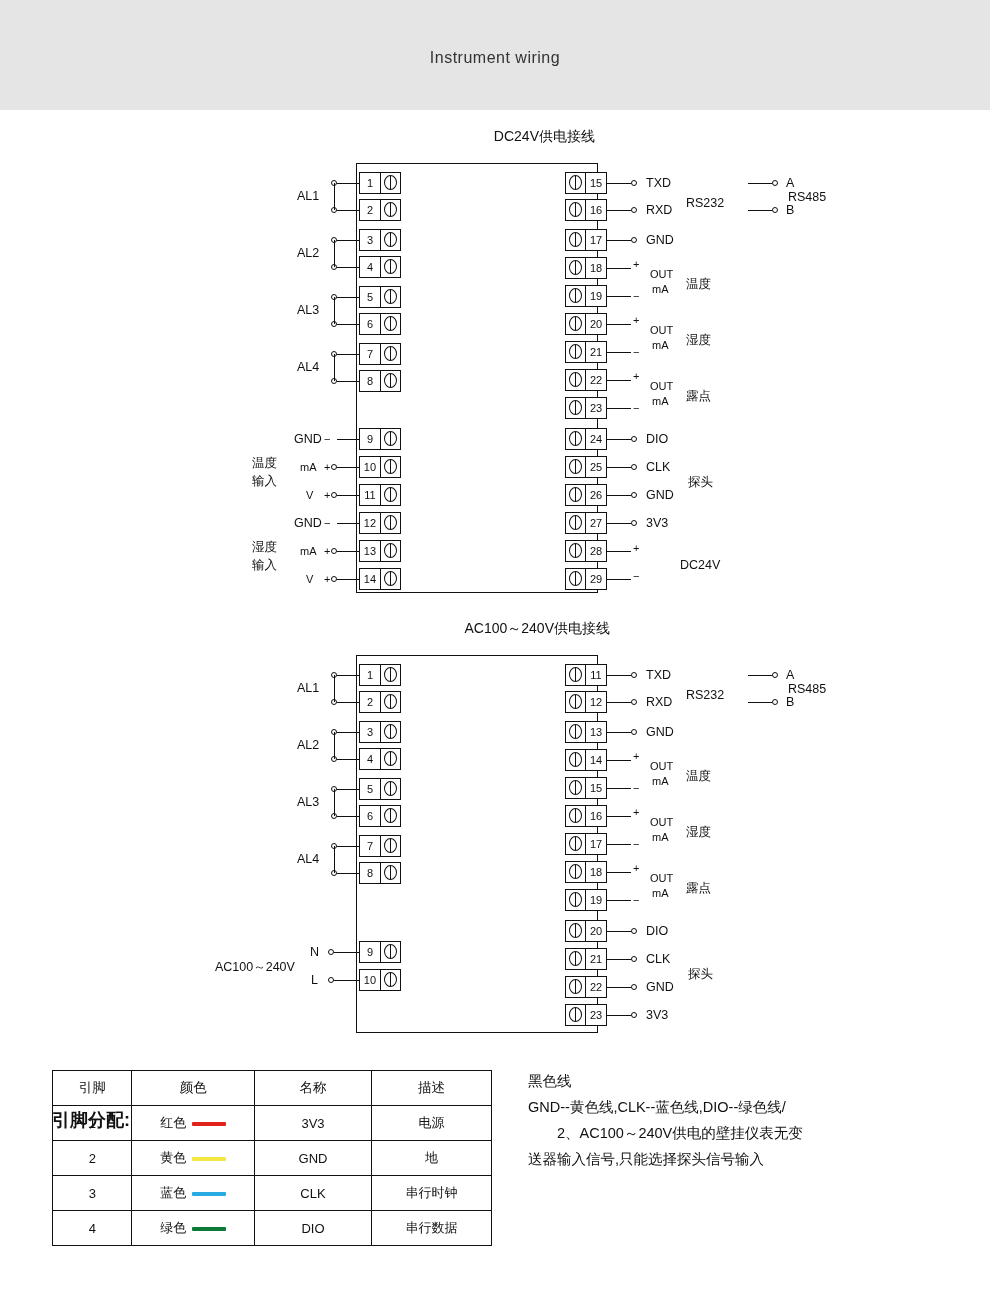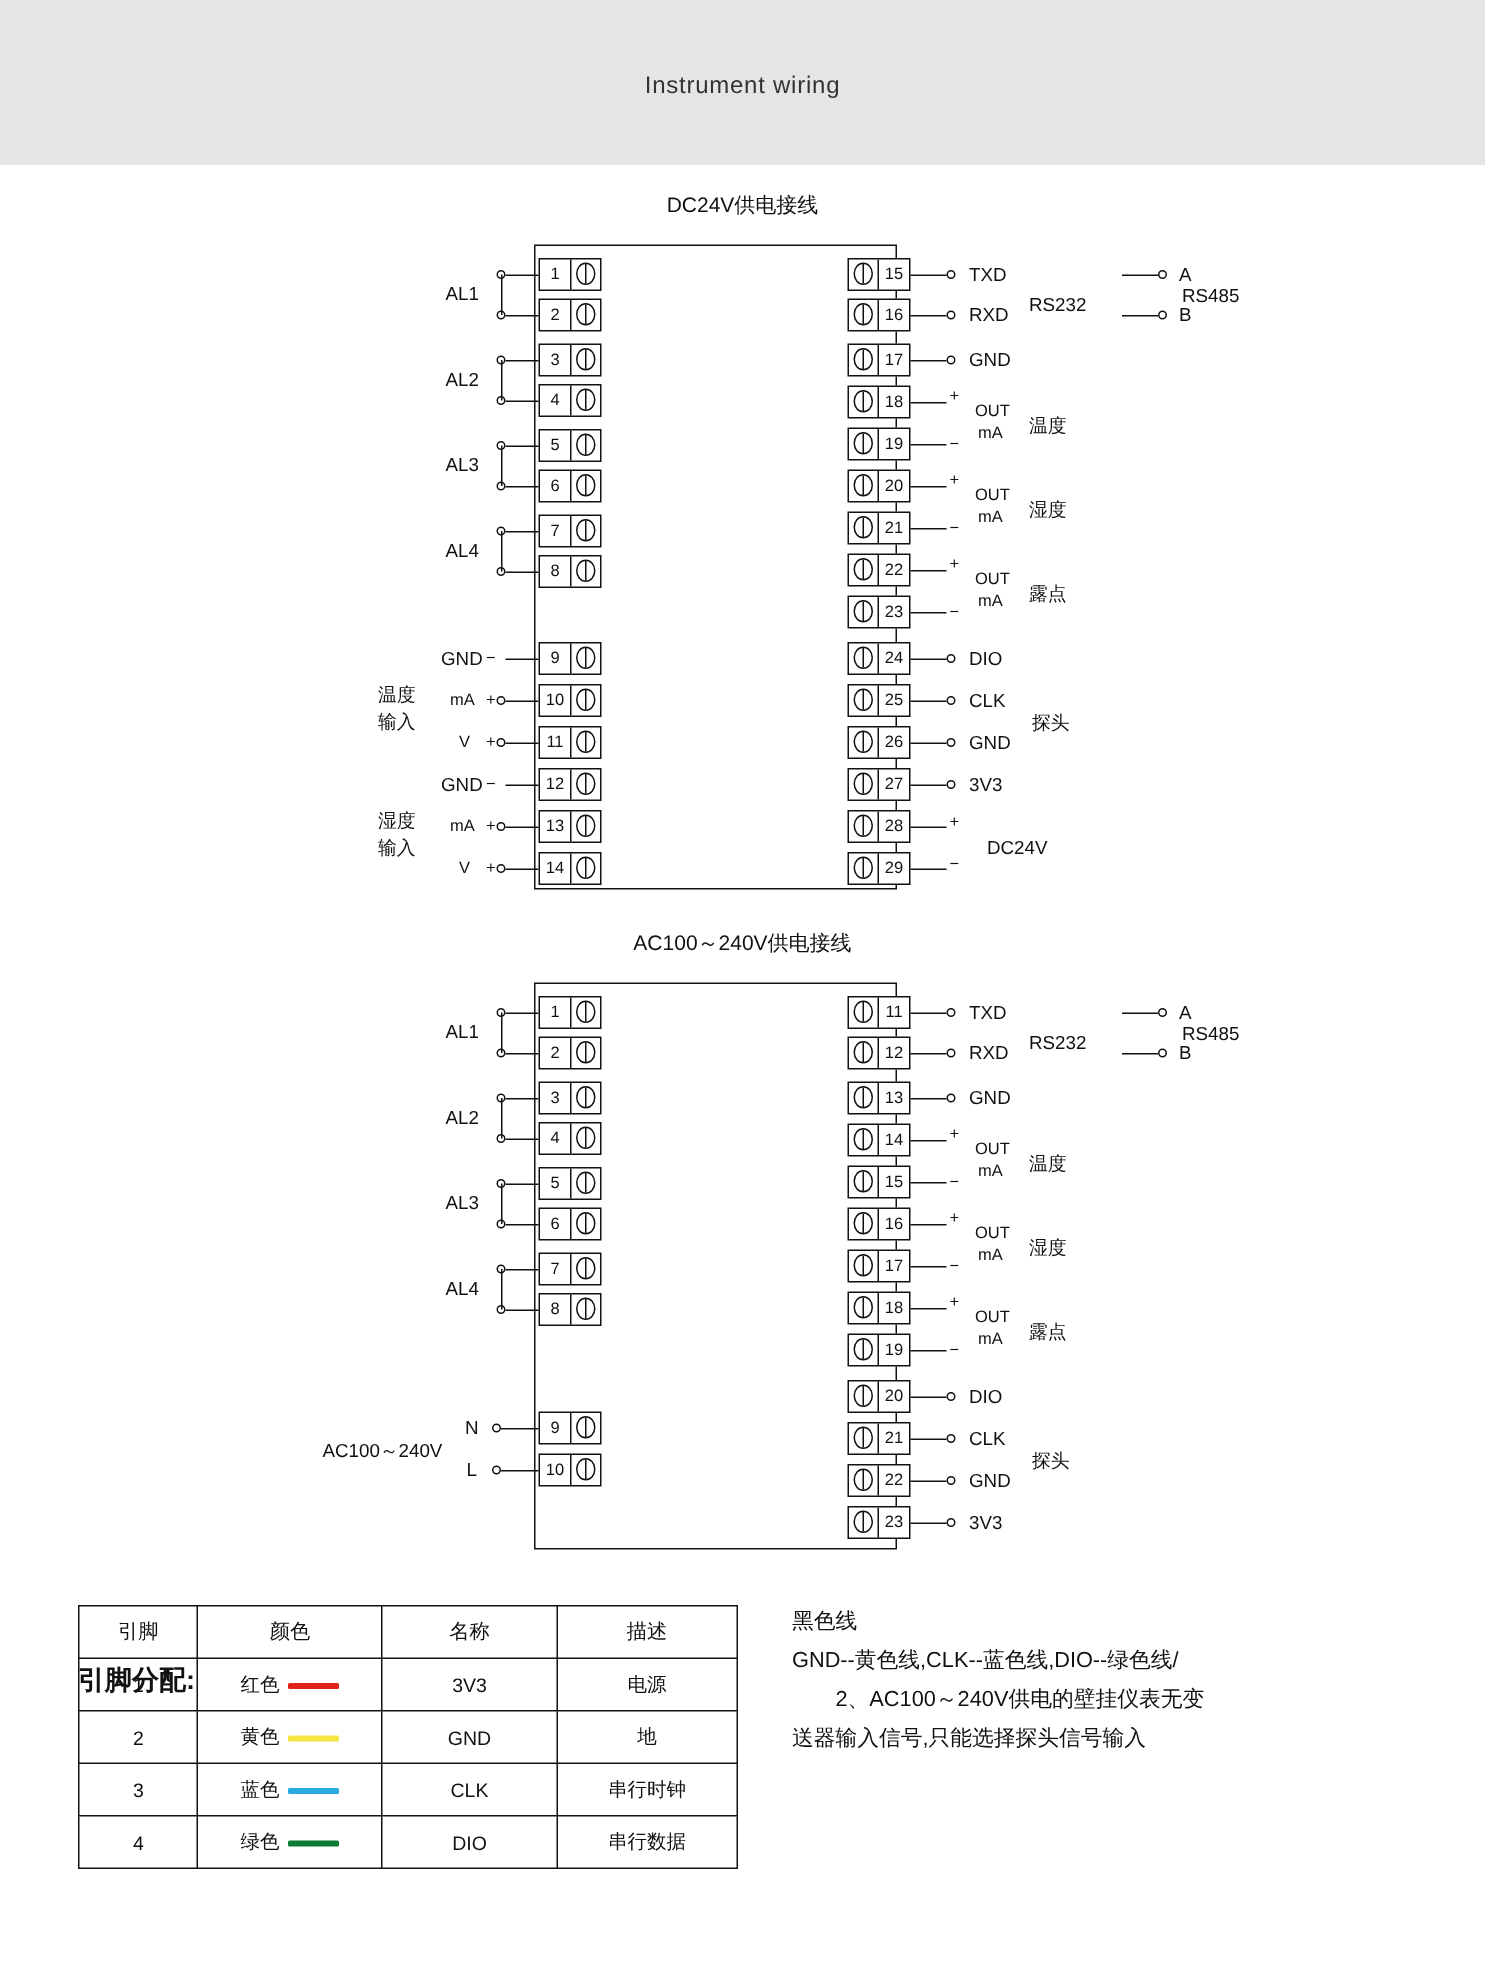--- a/index.html
+++ b/index.html
@@ -18,21 +18,21 @@
   }
   .header .cn{
     font-size:40px;font-weight:bold;letter-spacing:4px;color:#111;line-height:1.1;
   }
   .header .en{
     font-size:16px;color:#333;margin-top:6px;letter-spacing:.5px;
   }
   
   .diagram{position:absolute;left:0;top:0;width:990px;}
   .section-title{
-    position:absolute;text-align:center;font-size:14px;color:#111;font-weight:500;
+    position:absolute;text-align:right;font-size:14px;color:#111;font-weight:500;
   }
   .body-box{
     position:absolute;border:1.6px solid #111;background:#fff;box-sizing:border-box;
   }
   
   .term{
     position:absolute;width:42px;height:22px;border:1.2px solid #111;
     box-sizing:border-box;display:flex;align-items:center;background:#fff;
   }
   .term .num{
@@ -322,21 +322,21 @@
   <div class="lbl" style="left:686px;top:388px;">露点</div>
 
   <div class="lbl" style="left:646px;top:432px;">DIO</div>
   <div class="lbl" style="left:646px;top:460px;">CLK</div>
   <div class="lbl" style="left:646px;top:488px;">GND</div>
   <div class="lbl" style="left:646px;top:516px;">3V3</div>
   <div class="lbl" style="left:688px;top:474px;">探头</div>
 
   <div class="lbl sm" style="left:633px;top:542px;">+</div>
   <div class="lbl sm" style="left:633px;top:570px;">−</div>
-  <div class="lbl" style="left:658px;top:558px;">DC24V</div>
+  <div class="lbl" style="left:680px;top:558px;">DC24V</div>
 </div>
 
 <div class="diagram">
 
   <div class="section-title" style="left:380px;top:620px;width:230px;">AC100～240V供电接线</div>
 
   <div class="body-box" style="left:356px;top:655px;width:242px;height:378px;"></div>
 
   <div class="term" style="left:359px;top:664px;">
     <span class="num">1</span>

